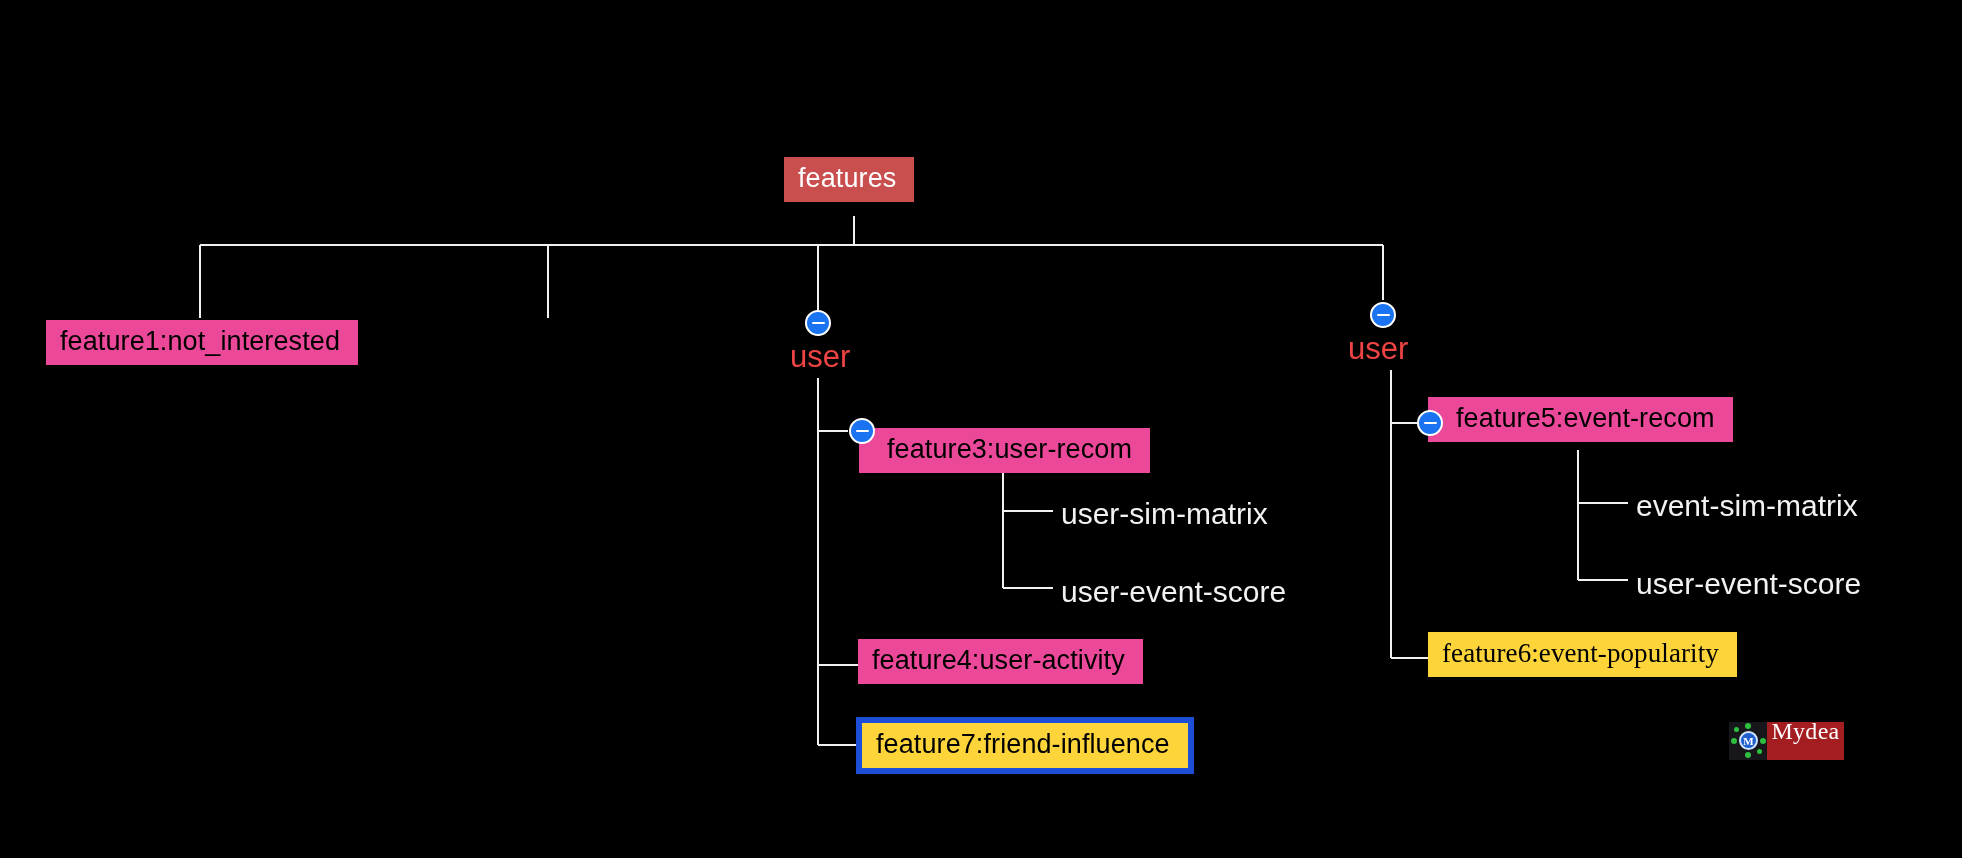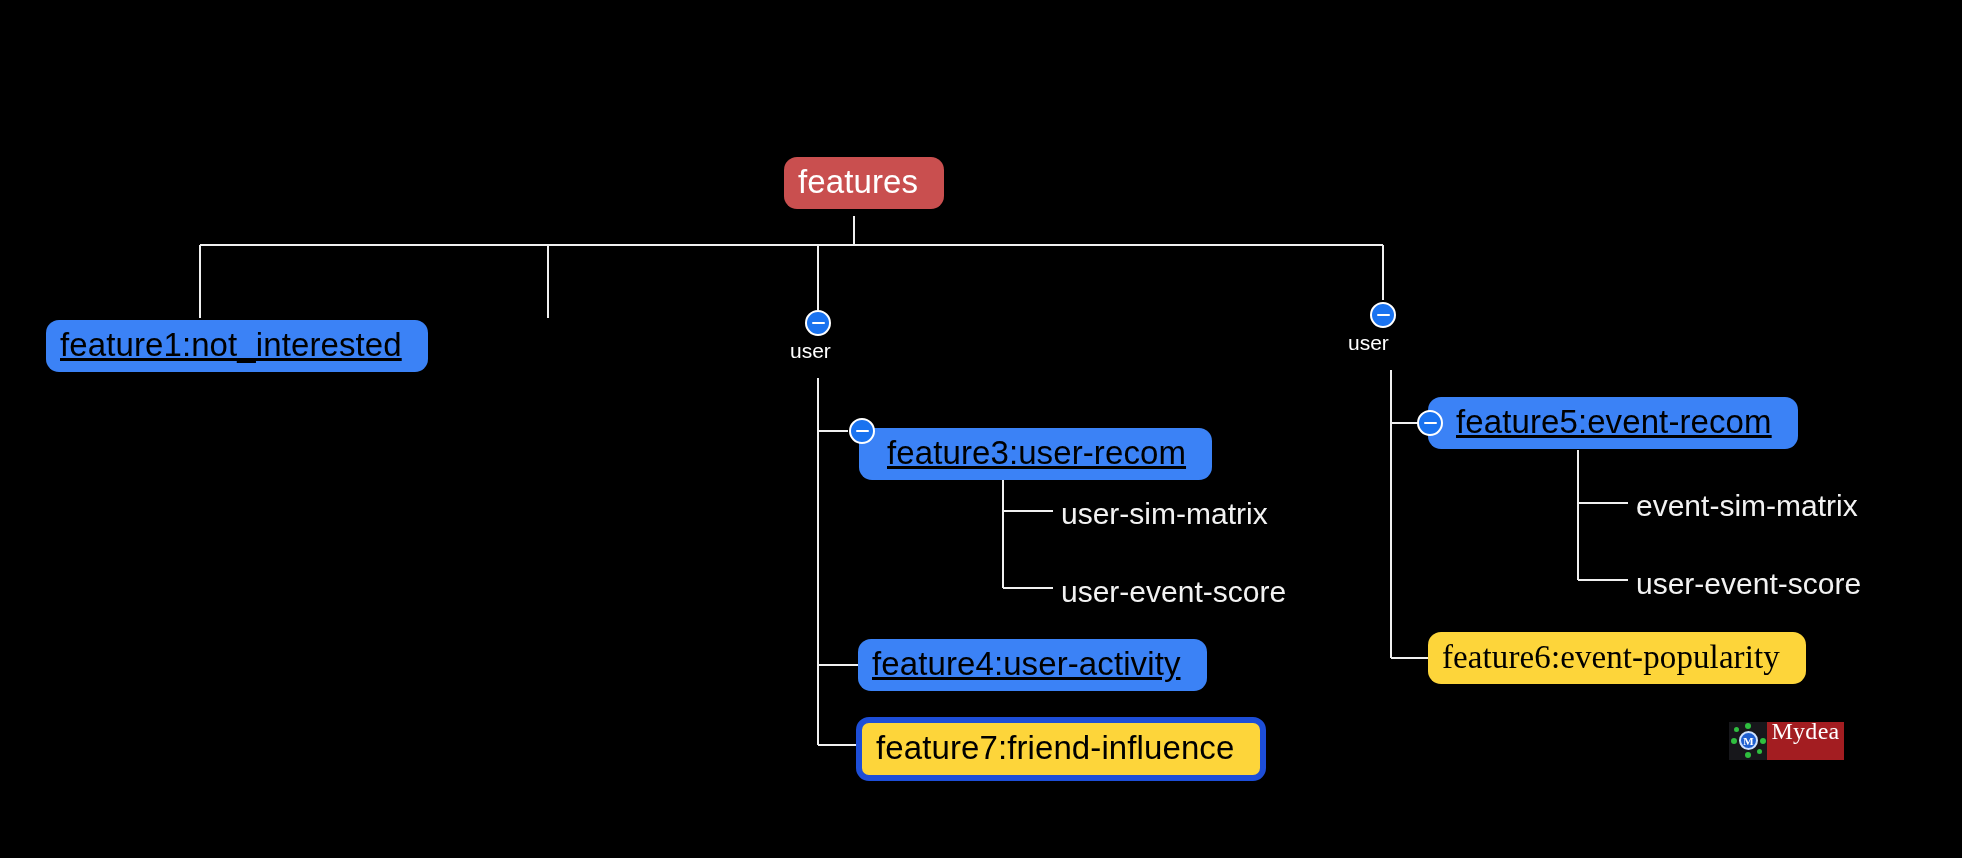--- a/index.html
+++ b/index.html
@@ -28,45 +28,43 @@
     pointer-events: none;
   }
   .node {
     position: absolute;
     box-sizing: border-box;
     display: flex;
     align-items: center;
     white-space: nowrap;
   }
   .node-box {
-    padding: 4px 26px 6px 14px;
-    font-size: 33px;
+    padding: 4px 18px 6px 14px;
+    font-size: 27px;
     line-height: 1.28;
     letter-spacing: 0.1px;
-    border-radius: 13px;
   }
   .root-node {
     background: #c94f4f;
     color: #ffffff;
   }
   .box-orange {
-    background: #3b82f6;
+    background: #ec4899;
     color: #000000;
-    text-decoration: underline;
   }
   .box-yellow {
     background: #fdd53a;
     color: #000000;
   }
   .sel-border {
     border: 6px solid #1d4ed8;
   }
   .plain-node {
-    color: #ffffff;
-    font-size: 21px;
+    color: #ef4444;
+    font-size: 31px;
     background: transparent;
     padding: 2px 4px;
     text-align: right;
   }
   .leaf-node {
     color: #f2f2f2;
     font-size: 30px;
     background: transparent;
     padding: 2px 2px;
   }

